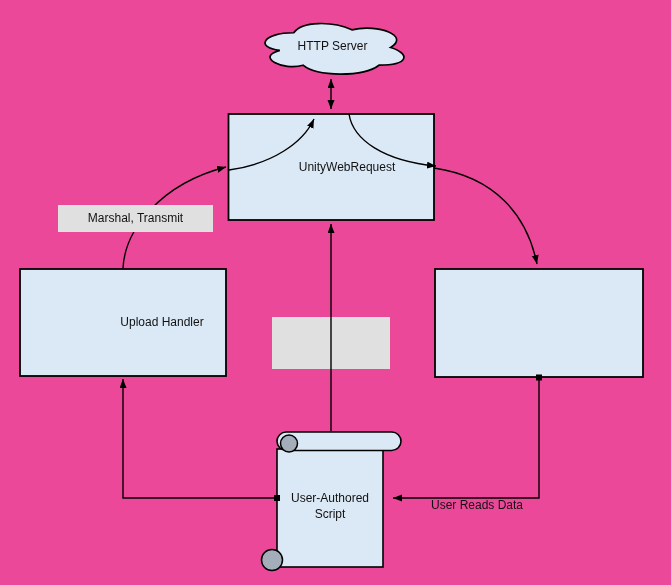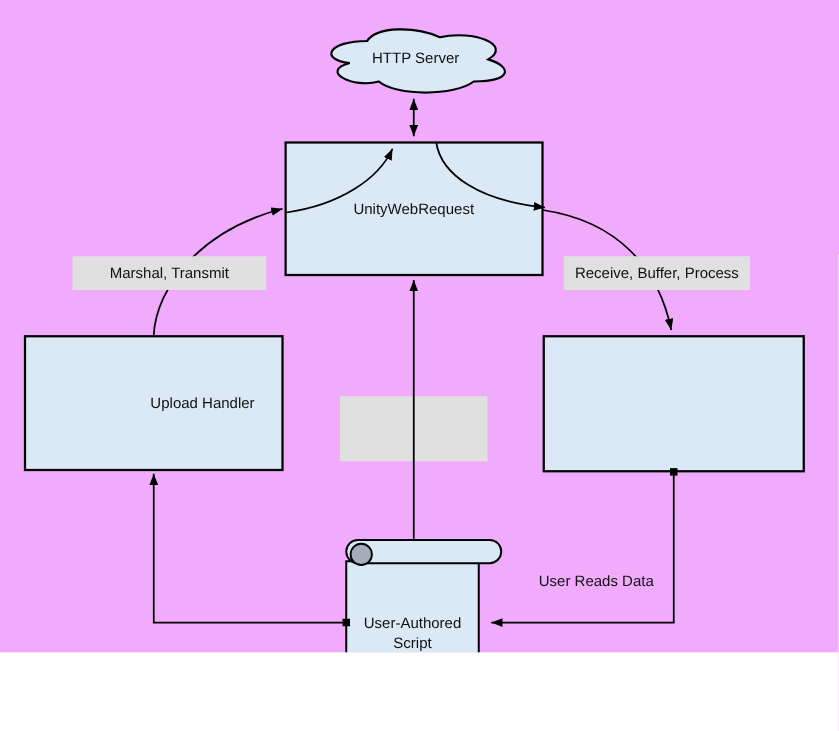--- a/index.html
+++ b/index.html
@@ -1,45 +1,45 @@
 <!DOCTYPE html>
 <html><head>
 <meta charset="utf-8">
 <style>
   html,body{margin:0;padding:0;background:#fff;}
   #canvas{
     position:relative;
-    width:671px;height:522px;
-    background:#f0abfc;
+    width:671px;height:585px;
+    background:#ec4899;
     font-family:"Liberation Sans", sans-serif;
     overflow:hidden;
   }
   #artwork{position:absolute;left:0;top:0;}
   .lbl{
     position:absolute;
     font-size:12px;
     line-height:15px;
     color:#111;
     text-align:center;
     white-space:pre-line;
   }
   .lbl.gray{
     background:#e0e0e0;
     line-height:27px;
   }
   .lbl.http      {left:255px;top:38px;width:155px;line-height:16px;}
-  .lbl.uwr       {left:228px;top:160px;width:206px;}
+  .lbl.uwr       {left:228px;top:160px;width:206px;padding-left:16px;}
   .lbl.upload    {left:20px; top:315px;width:206px;margin-left:39px;}
   .lbl.download  {left:435px;top:316px;width:208px;}
   .lbl.marshal   {left:58px; top:205px;width:155px;height:27px;}
   .lbl.receive   {left:451px;top:205px;width:149px;height:27px;}
   .lbl.create    {left:272px;top:319px;width:118px;line-height:16.5px;}
   .lbl.script    {left:278px;top:490px;width:104px;line-height:16px;}
   .lbl.provides  {left:113px;top:481px;width:140px;}
-  .lbl.reads     {left:407px;top:458px;width:140px;}
+  .lbl.reads     {left:407px;top:498px;width:140px;}
 </style>
 </head>
 <body>
 
 <div id="canvas">
 
   <svg id="artwork" width="671" height="585" viewBox="0 0 671 585">
     <defs>
       <marker id="ah" markerWidth="10" markerHeight="8" refX="9" refY="3.5" orient="auto-start-reverse" markerUnits="userSpaceOnUse">
         <path d="M0,0 L9,3.5 L0,7 Z" fill="#000"></path>
@@ -75,18 +75,17 @@
     <circle cx="289" cy="443.5" r="8.5" fill="#a4aeba" stroke="#000" stroke-width="1.5"></circle>
 
     <rect x="274" y="495" width="6" height="6" fill="#000"></rect>
     <rect x="536" y="374.5" width="6" height="6" fill="#000"></rect>
   </svg>
 
   <div class="lbl http">HTTP Server</div>
   <div class="lbl uwr">UnityWebRequest</div>
   <div class="lbl upload">Upload Handler</div>
   <div class="lbl gray marshal" style="background: rgb(224, 224, 224);">Marshal, Transmit</div>
-  <div class="lbl gray receive" style="background: rgb(224, 224, 224);">Receive, Buffer, Process</div>
   <div class="lbl script">User-Authored
 Script</div>
   <div class="lbl reads">User Reads Data</div>
 
 </div>
 
 </body></html>

